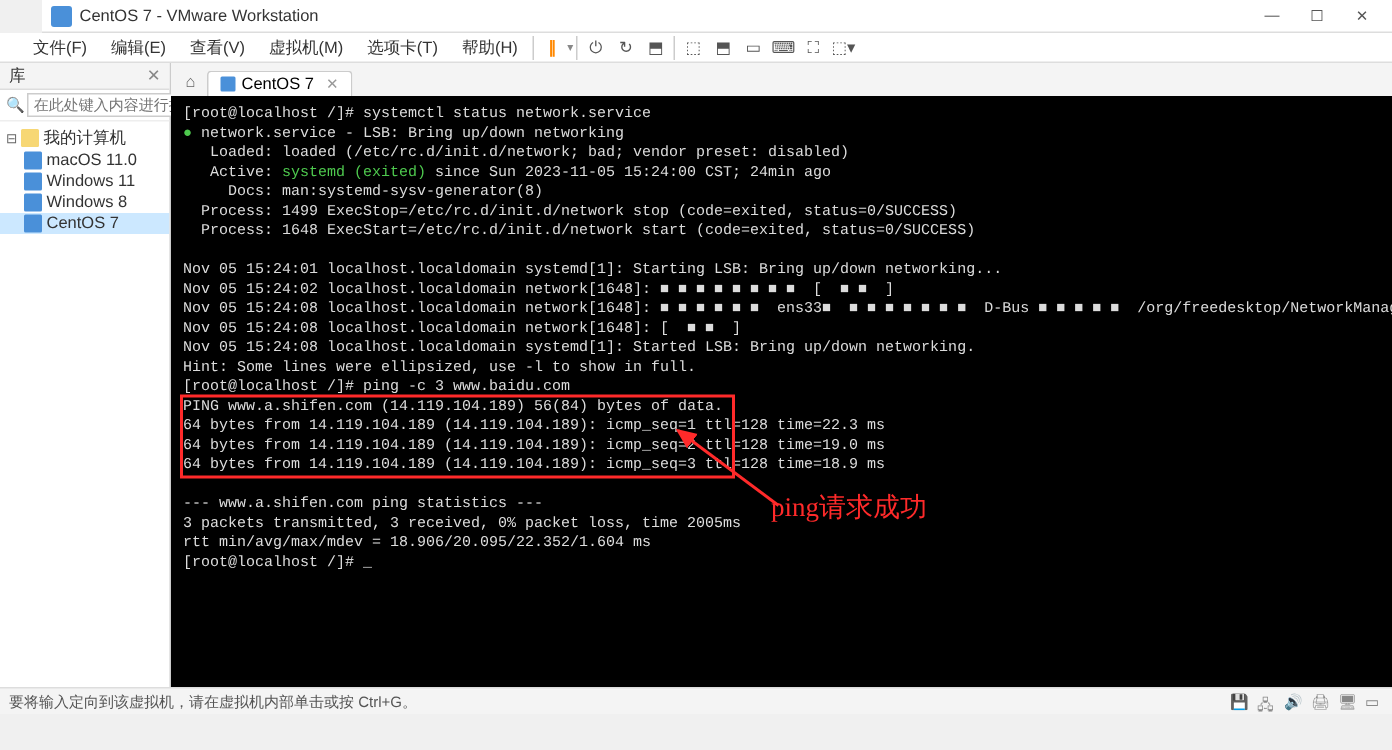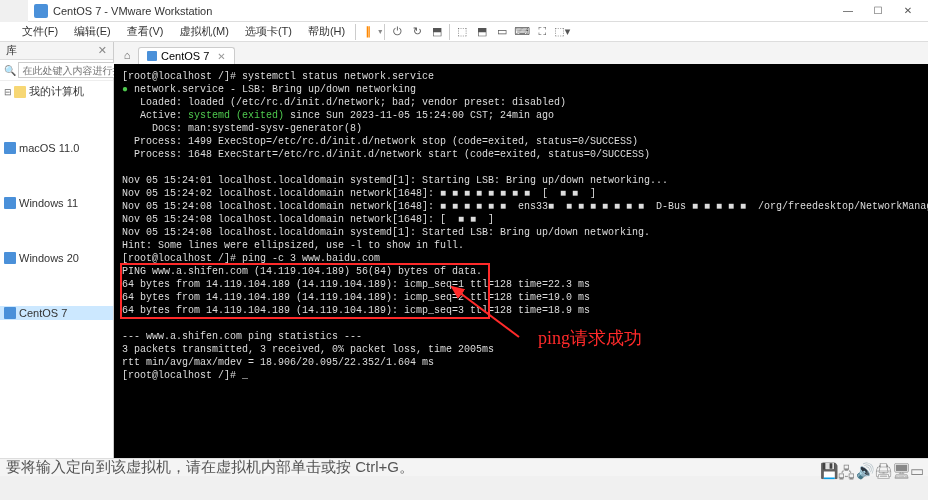--- a/index.html
+++ b/index.html
@@ -21,35 +21,35 @@
     .sidebar-search { display: flex; align-items: center; padding: 2px 4px; border-bottom: 1px solid #eee; }
     .sidebar-search input { flex: 1; border: 1px solid #ccc; font-size: 10px; padding: 1px 3px; height: 16px; color: #888; }
     .sidebar-search-btn { width: 16px; height: 16px; margin-left: 2px; cursor: pointer; color: #666; display: flex; align-items: center; justify-content: center; }
     .tree { padding: 2px 0; flex: 1; overflow: auto; }
     .tree-node { display: flex; align-items: center; padding: 1px 4px; font-size: 11px; color: #333; cursor: pointer; white-space: nowrap; }
     .tree-node.selected { background: #cce8ff; }
     .tree-toggle { width: 10px; font-size: 9px; color: #666; }
     .tree-icon { width: 12px; height: 12px; margin-right: 3px; display: inline-block; }
     .tree-icon.folder { background: #f7d774; border-radius: 1px; }
     .tree-icon.vm { background: #4a90d9; border-radius: 1px; }
-    .tree-indent-1 { padding-left: 4px; margin-top: 41px; }
+    .tree-indent-1 { padding-left: 16px; }
     .content { flex: 1; background: #3c3c3c; display: flex; flex-direction: column; }
     .tabbar { background: #f4f4f4; height: 22px; display: flex; align-items: flex-end; padding: 0 4px; }
     .tab-home { width: 18px; height: 18px; display: flex; align-items: center; justify-content: center; color: #666; cursor: pointer; margin-right: 2px; }
     .tab { background: #fff; border: 1px solid #ccc; border-bottom: none; padding: 2px 8px; font-size: 11px; display: flex; align-items: center; gap: 4px; border-radius: 3px 3px 0 0; cursor: pointer; }
     .tab-icon { width: 10px; height: 10px; background: #4a90d9; border-radius: 1px; }
     .tab-close { color: #999; font-size: 10px; cursor: pointer; margin-left: 4px; }
     .terminal-wrap { flex: 1; background: #000; padding: 6px 8px; overflow: hidden; position: relative; font-family: "Consolas", "Courier New", monospace; font-size: 10px; line-height: 13px; color: #dcdcdc; }
     .tline { white-space: pre; }
     .green { color: #4ec94e; }
     .bullet-g { color: #4ec94e; }
     .highlight-box { position: absolute; border: 2px solid #ff2a2a; pointer-events: none; }
     .annotation-arrow { position: absolute; pointer-events: none; }
     .annotation-text { position: absolute; color: #ff2a2a; font-size: 18px; font-family: "Microsoft YaHei"; pointer-events: none; }
-    .statusbar { height: 18px; background: #f4f4f4; border-top: 1px solid #ddd; display: flex; align-items: center; padding: 0 6px; font-size: 15px; color: #555; }
+    .statusbar { height: 18px; background: #f4f4f4; border-top: 1px solid #ddd; display: flex; align-items: center; padding: 0 6px; font-size: 10px; color: #555; }
     .statusbar-right { margin-left: auto; display: flex; gap: 6px; }
     .status-icon { width: 12px; height: 12px; color: #888; }
   </style>
 </head>
 <body>
 
 <div class="titlebar">
   <div class="titlebar-icon"></div>
   <div class="titlebar-text">CentOS 7 - VMware Workstation</div>
   <div class="titlebar-controls">
@@ -103,21 +103,21 @@
       <div class="tree-node tree-indent-1">
           <span class="tree-icon vm"></span>
           <span>macOS 11.0</span>
         </div>
       <div class="tree-node tree-indent-1">
           <span class="tree-icon vm"></span>
           <span>Windows 11</span>
         </div>
       <div class="tree-node tree-indent-1">
           <span class="tree-icon vm"></span>
-          <span>Windows 20</span>
+          <span>Windows 8</span>
         </div>
       <div class="tree-node tree-indent-1 selected">
           <span class="tree-icon vm"></span>
           <span>CentOS 7</span>
         </div>
     </div>
   </div>
 
   <div class="content">
     <div class="tabbar">
@@ -155,21 +155,21 @@
         <div class="tline">[root@localhost /]# _</div>
         <div class="highlight-box" style="left: 6px; top: 199px; width: 370px; height: 56px;"></div>
         <svg class="annotation-arrow" width="80" height="60" style="left: 330px; top: 218px;">
           <defs>
             <marker id="ah" markerWidth="8" markerHeight="8" refX="6" refY="3" orient="auto">
               <polygon points="0 0, 7 3, 0 6" fill="#ff2a2a"></polygon>
             </marker>
           </defs>
           <line x1="75" y1="55" x2="8" y2="5" stroke="#ff2a2a" stroke-width="2" marker-end="url(#ah)"></line>
         </svg>
-        <div class="annotation-text" style="left: 424px; top: 268px;">ping请求成功</div>
+        <div class="annotation-text" style="left: 400px; top: 268px;">ping请求成功</div>
       </div>
   </div>
 </div>
 
 <div class="statusbar">
   <span>要将输入定向到该虚拟机，请在虚拟机内部单击或按 Ctrl+G。</span>
   <div class="statusbar-right">
     <span class="status-icon">💾</span>
     <span class="status-icon">🖧</span>
     <span class="status-icon">🔊</span>

